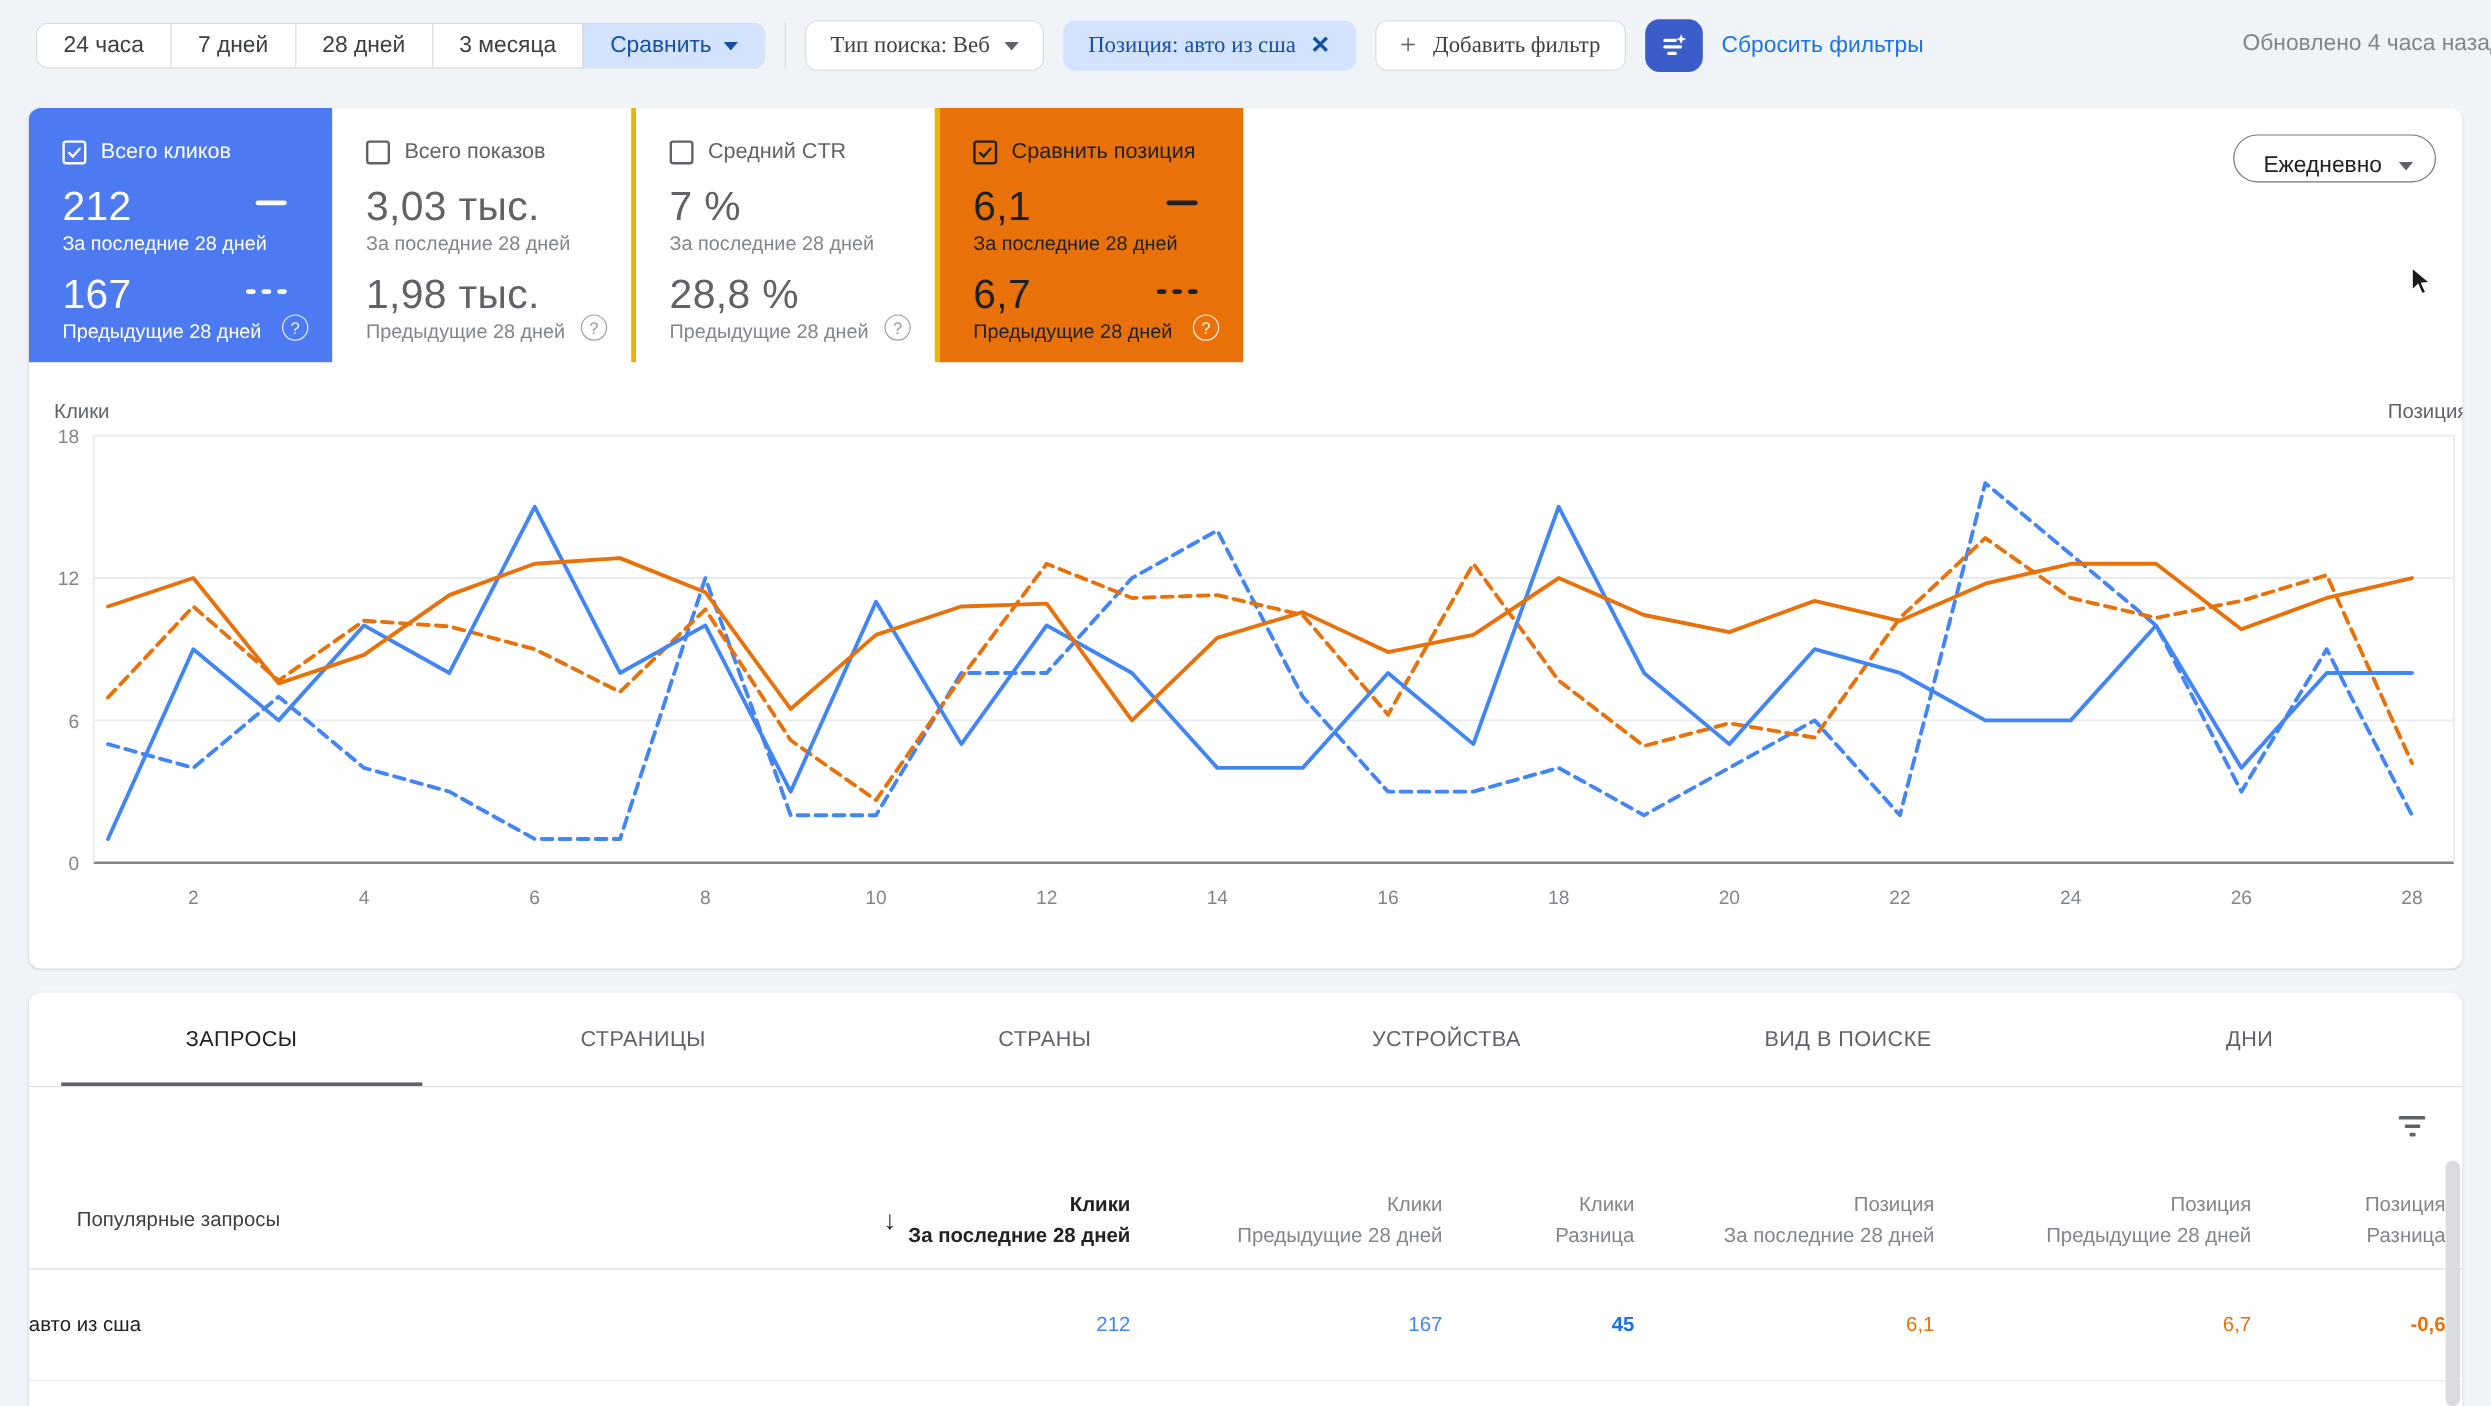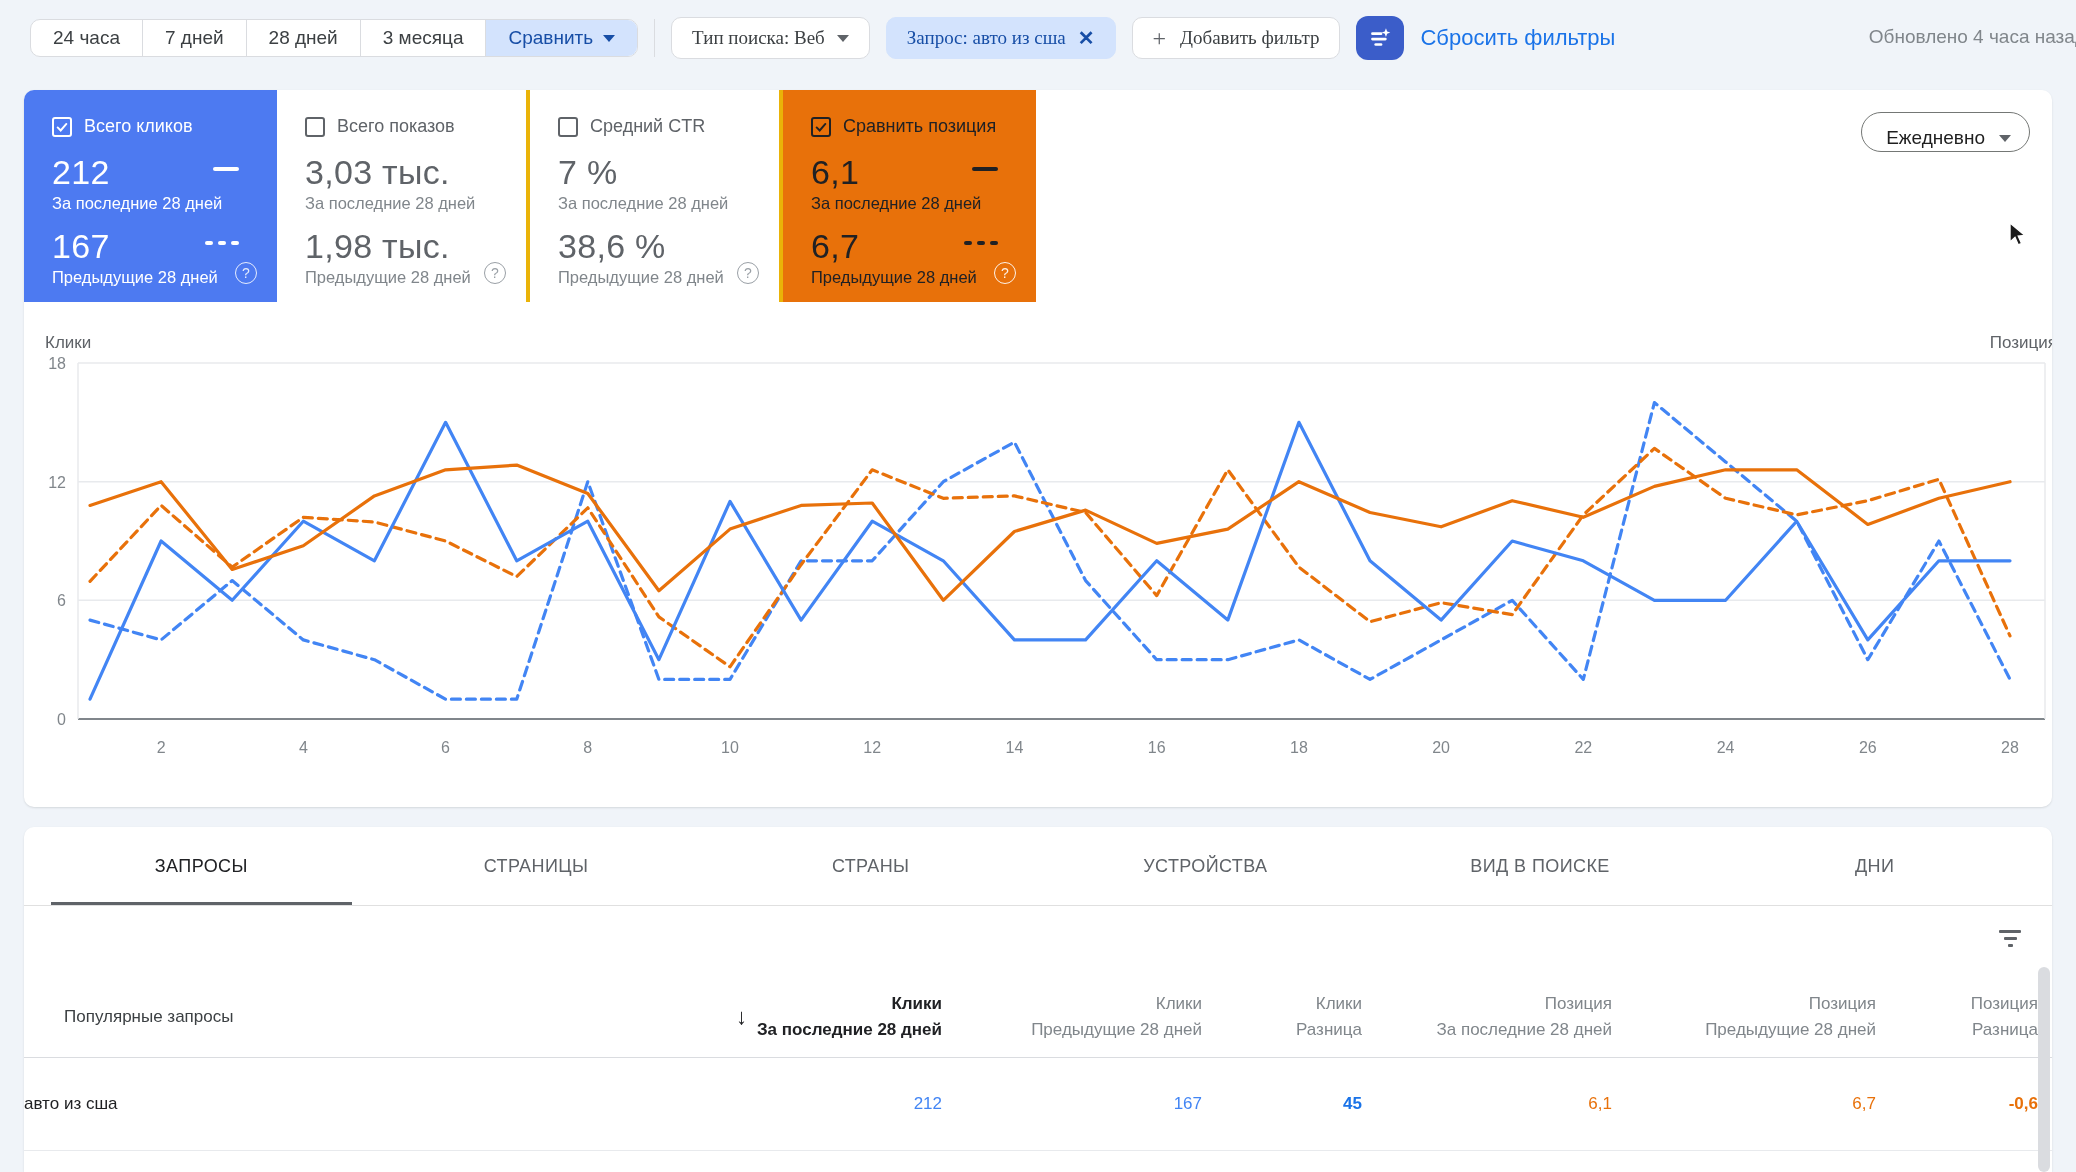--- a/index.html
+++ b/index.html
@@ -23,21 +23,21 @@
           border:1px solid #dadce0; border-radius:10px; background:#fff; font-size:19px;
           color:#3c4043; cursor:pointer; white-space:nowrap;font-family:Liberation Serif, serif; }
   .chip.blue { background:#d3e3fd; border-color:#d3e3fd; color:#174ea6; }
   .caret { width:0; height:0; border-left:6px solid transparent; border-right:6px solid transparent;
            border-top:7px solid #5f6368; display:inline-block; }
   .seg.active .caret, .chip.blue .caret { border-top-color:#174ea6; }
   .x-icon { font-size:20px; color:#174ea6; font-weight:bold; line-height:1; }
   .plus-icon { font-size:24px; color:#5f6368; line-height:1; margin-right:2px; }
   .tune-btn { width:48px; height:44px; border-radius:12px; background:#3b5dc9; border:none;
               display:flex; align-items:center; justify-content:center; cursor:pointer; }
-  .reset-link { font-size:22px; color:#1a73e8; cursor:pointer; white-space:nowrap; }
+  .reset-link { font-size:19px; color:#1a73e8; cursor:pointer; white-space:nowrap; }
   .updated { position:absolute; right:-10px; top:26px; font-size:19px; color:#80868b; white-space:nowrap; }
 
   
   .chart-panel { position:absolute; left:24px; top:90px; width:2028px; height:717px;
                  background:#fff; border-radius:10px; box-shadow:0 1px 2px rgba(60,64,67,.15); }
   .cards-row { display:flex; height:212px; border-radius:10px 10px 0 0; overflow:hidden; }
   .card { width:253px; height:212px; position:relative; padding:26px 0 0 28px;
           border-right:4px solid #eab308; cursor:pointer; background:#fff; }
   .card--blue { background:#4d7af1; border-right:none; }
   .card--orange { background:#e8710a; border-right:none; }
@@ -116,21 +116,21 @@
       <span>Сравнить</span>
       <span class="caret"></span>
     </div>
   </div>
   <div class="vdivider"></div>
   <div class="chip">
     <span>Тип поиска: Веб</span>
     <span class="caret"></span>
   </div>
   <div class="chip blue">
-    <span>Запрос: авто из сша</span>
+    <span>Позиция: авто из сша</span>
     <span class="x-icon">✕</span>
   </div>
   <div class="chip">
     <span class="plus-icon">+</span>
     <span>Добавить фильтр</span>
   </div>
   <button class="tune-btn">
     <svg width="26" height="26" viewBox="0 0 24 24">
       <g stroke="#fff" stroke-width="2.4" stroke-linecap="round">
         <line x1="5" y1="8" x2="13" y2="8"></line>
@@ -194,21 +194,21 @@
     <div class="card">
       <div class="card-check-row">
         <span class="cbox"></span>
         <span class="card-title">Средний CTR</span>
       </div>
       <div class="metric">
         <div class="metric-value">7 %</div>
         <div class="metric-label">За последние 28 дней</div>
       </div>
       <div class="metric">
-        <div class="metric-value">38,6 %</div>
+        <div class="metric-value">28,8 %</div>
         <div class="metric-label">Предыдущие 28 дней</div>
       </div>
       <div class="help">?</div>
     </div>
 
     <div class="card card--orange">
       <div class="card-check-row">
         <span class="cbox">
           <svg width="14" height="14" viewBox="0 0 16 16">
               <path d="M3 8.5 L6.5 12 L13 4.5" fill="none" stroke="#202124" stroke-width="2.2" stroke-linecap="round"></path>

